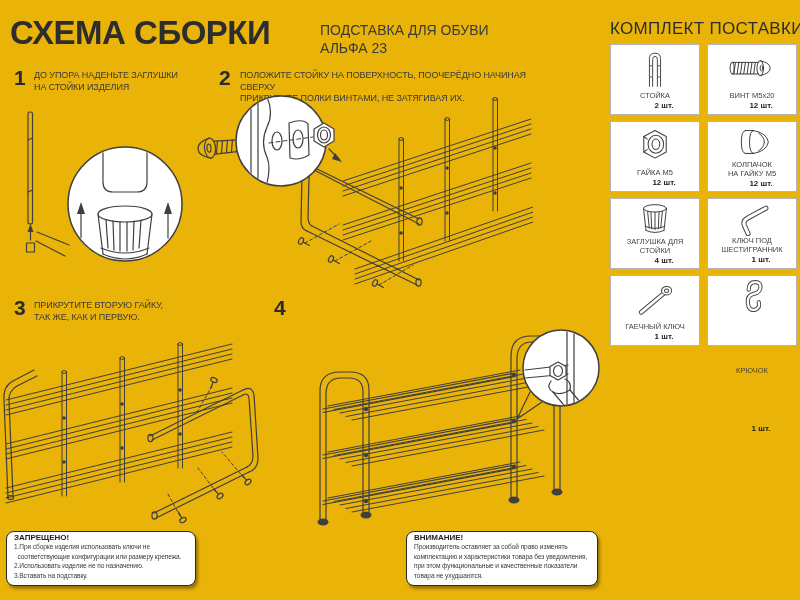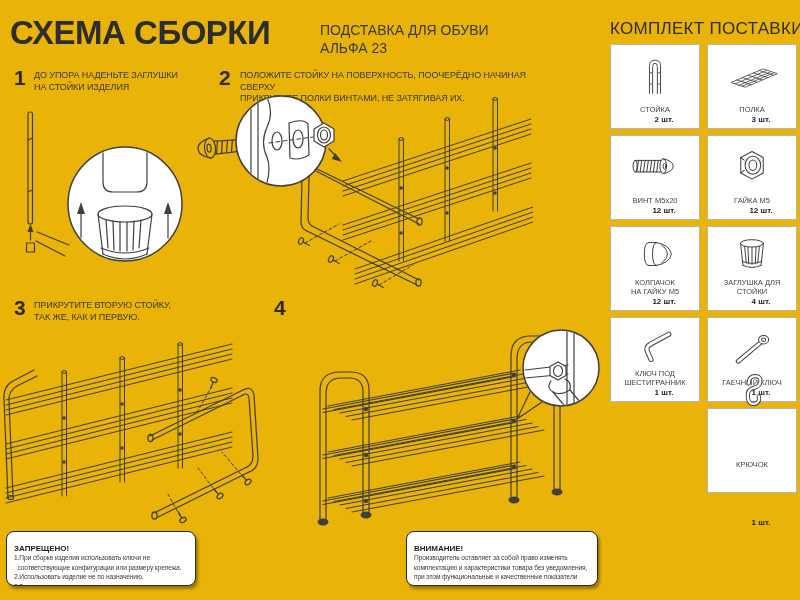--- a/index.html
+++ b/index.html
@@ -3,30 +3,30 @@
 <meta charset="utf-8">
 <style>
   html,body{margin:0;padding:0;background:#fff;}
   .canvas{position:relative;width:800px;height:600px;background:#eab308;overflow:hidden;
           font-family:"Liberation Sans",sans-serif;color:#2d2d2d;outline:1px solid #e3e3e3;}
   .abs{position:absolute;}
   .page-title{left:10px;top:14px;font-size:33px;font-weight:700;letter-spacing:-0.5px;white-space:pre;}
   .page-subtitle{left:320px;top:21px;font-size:14px;line-height:1.3;white-space:pre-line;color:#3a3a3a;}
   .kit-title{left:610px;top:19px;font-size:17px;letter-spacing:0.3px;white-space:nowrap;}
   .kit-grid{left:610px;top:44px;width:187px;display:grid;grid-template-columns:90px 90px;gap:6px 7px;}
-  .kit-cell{height:85px;border:1px solid #b5b5b5;background:#fff;display:flex;flex-direction:column;
-            align-items:center;justify-content:center;padding:2px 2px 4px 2px;box-sizing:border-box;}
+  .kit-cell{height:71px;border:1px solid #b5b5b5;background:#fff;display:flex;flex-direction:column;
+            align-items:center;justify-content:flex-start;padding:2px 2px 4px 2px;box-sizing:border-box;}
   .kit-cell .kit-icon{flex:1 1 auto;display:flex;align-items:center;justify-content:center;width:100%;}
   .kit-name{font-size:7.5px;line-height:1.2;text-align:center;white-space:pre-line;color:#444;}
   .kit-qty{font-size:8px;font-weight:700;margin-top:1px;color:#222;margin-left:18px;}
   .cell-last{grid-column:2;gap:48px;}
   .step-num{font-size:21px;font-weight:700;color:#2b2b2b;}
   .step-text{font-size:9px;line-height:1.3;letter-spacing:-0.1px;white-space:pre-line;color:#3a3a3a;}
   .warn-box{border:1px solid #2a2a2a;border-radius:8px;background:#fff;box-shadow:2px 3px 3px rgba(0,0,0,0.35);
-            padding:12px 5px 4px 7px;box-sizing:border-box;overflow:hidden;}
+            padding:1px 5px 4px 7px;box-sizing:border-box;overflow:hidden;}
   .warn-title{font-size:8px;font-weight:700;color:#1d1d1d;}
   .warn-text{font-size:6.6px;line-height:1.45;letter-spacing:-0.1px;white-space:pre;color:#3a3a3a;}
   svg{display:block;}
   .ln{stroke:#3f3f3f;fill:none;stroke-width:1.2;stroke-linecap:round;stroke-linejoin:round;}
   .thin{stroke-width:1;}
   .fillc{fill:#3f3f3f;stroke:none;}
   .wht{fill:#fff;}
 </style>
 </head>
 <body>
@@ -39,21 +39,21 @@
 
   <div class="abs step-num" style="left:14px;top:66px;">1</div>
   <div class="abs step-text" style="left:34px;top:70px;width:200px;">ДО УПОРА НАДЕНЬТЕ ЗАГЛУШКИ
 НА СТОЙКИ ИЗДЕЛИЯ</div>
 
   <div class="abs step-num" style="left:219px;top:66px;">2</div>
   <div class="abs step-text" style="left:240px;top:70px;width:295px;">ПОЛОЖИТЕ СТОЙКУ НА ПОВЕРХНОСТЬ, ПООЧЕРЁДНО НАЧИНАЯ СВЕРХУ
 ПРИКРУТИТЕ ПОЛКИ ВИНТАМИ, НЕ ЗАТЯГИВАЯ ИХ.</div>
 
   <div class="abs step-num" style="left:14px;top:296px;">3</div>
-  <div class="abs step-text" style="left:34px;top:300px;width:220px;">ПРИКРУТИТЕ ВТОРУЮ СТОЙКУ,
+  <div class="abs step-text" style="left:34px;top:300px;width:220px;">ПРИКРУТИТЕ ВТОРУЮ ГАЙКУ,
 ТАК ЖЕ, КАК И ПЕРВУЮ.</div>
 
   <div class="abs step-num" style="left:274px;top:296px;">4</div>
 
   <svg class="abs" style="left:5px;top:98px;" width="200" height="192" viewBox="0 0 200 192">
     <defs>
         <clipPath id="c1">
           <circle cx="120" cy="106" r="56"></circle>
         </clipPath>
       </defs>
@@ -334,39 +334,20 @@
               <circle class="fillc" cx="35" cy="34" r="1"></circle>
           <circle class="fillc" cx="45" cy="20" r="1"></circle>
               <circle class="fillc" cx="45" cy="34" r="1"></circle>
         </g>
           </svg>
       </div>
       <div class="kit-name">СТОЙКА</div>
       <div class="kit-qty">2 шт.</div>
     </div>
 
-    <div class="kit-cell">
-      <div class="kit-icon">
-        <svg width="80" height="38" viewBox="0 0 80 48">
-            <g class="ln thin">
-          <polygon points="14,32 54,15 72,21 32,38"></polygon>
-          <line x1="18.5" y1="34" x2="58.5" y2="17"></line>
-          <line x1="23" y1="36" x2="63" y2="19"></line>
-          <line x1="27.5" y1="37" x2="67.5" y2="20"></line>
-          <line x1="21" y1="29" x2="39" y2="35"></line>
-              <line x1="28" y1="26" x2="46" y2="32"></line>
-          <line x1="35" y1="23" x2="53" y2="29"></line>
-              <line x1="42" y1="20" x2="60" y2="26"></line>
-          <line x1="49" y1="17" x2="67" y2="23"></line>
-        </g>
-          </svg>
-      </div>
-      <div class="kit-name">ПОЛКА</div>
-      <div class="kit-qty">3 шт.</div>
-    </div>
 
     <div class="kit-cell">
       <div class="kit-icon">
         <svg width="80" height="38" viewBox="0 0 80 46">
             <g class="ln">
           <line x1="16" y1="15" x2="48" y2="15"></line>
               <line x1="16" y1="29" x2="48" y2="29"></line>
           <ellipse cx="16" cy="22" rx="2.5" ry="7"></ellipse>
           <line x1="20" y1="15" x2="18" y2="29"></line>
               <line x1="24" y1="15" x2="22" y2="29"></line>

